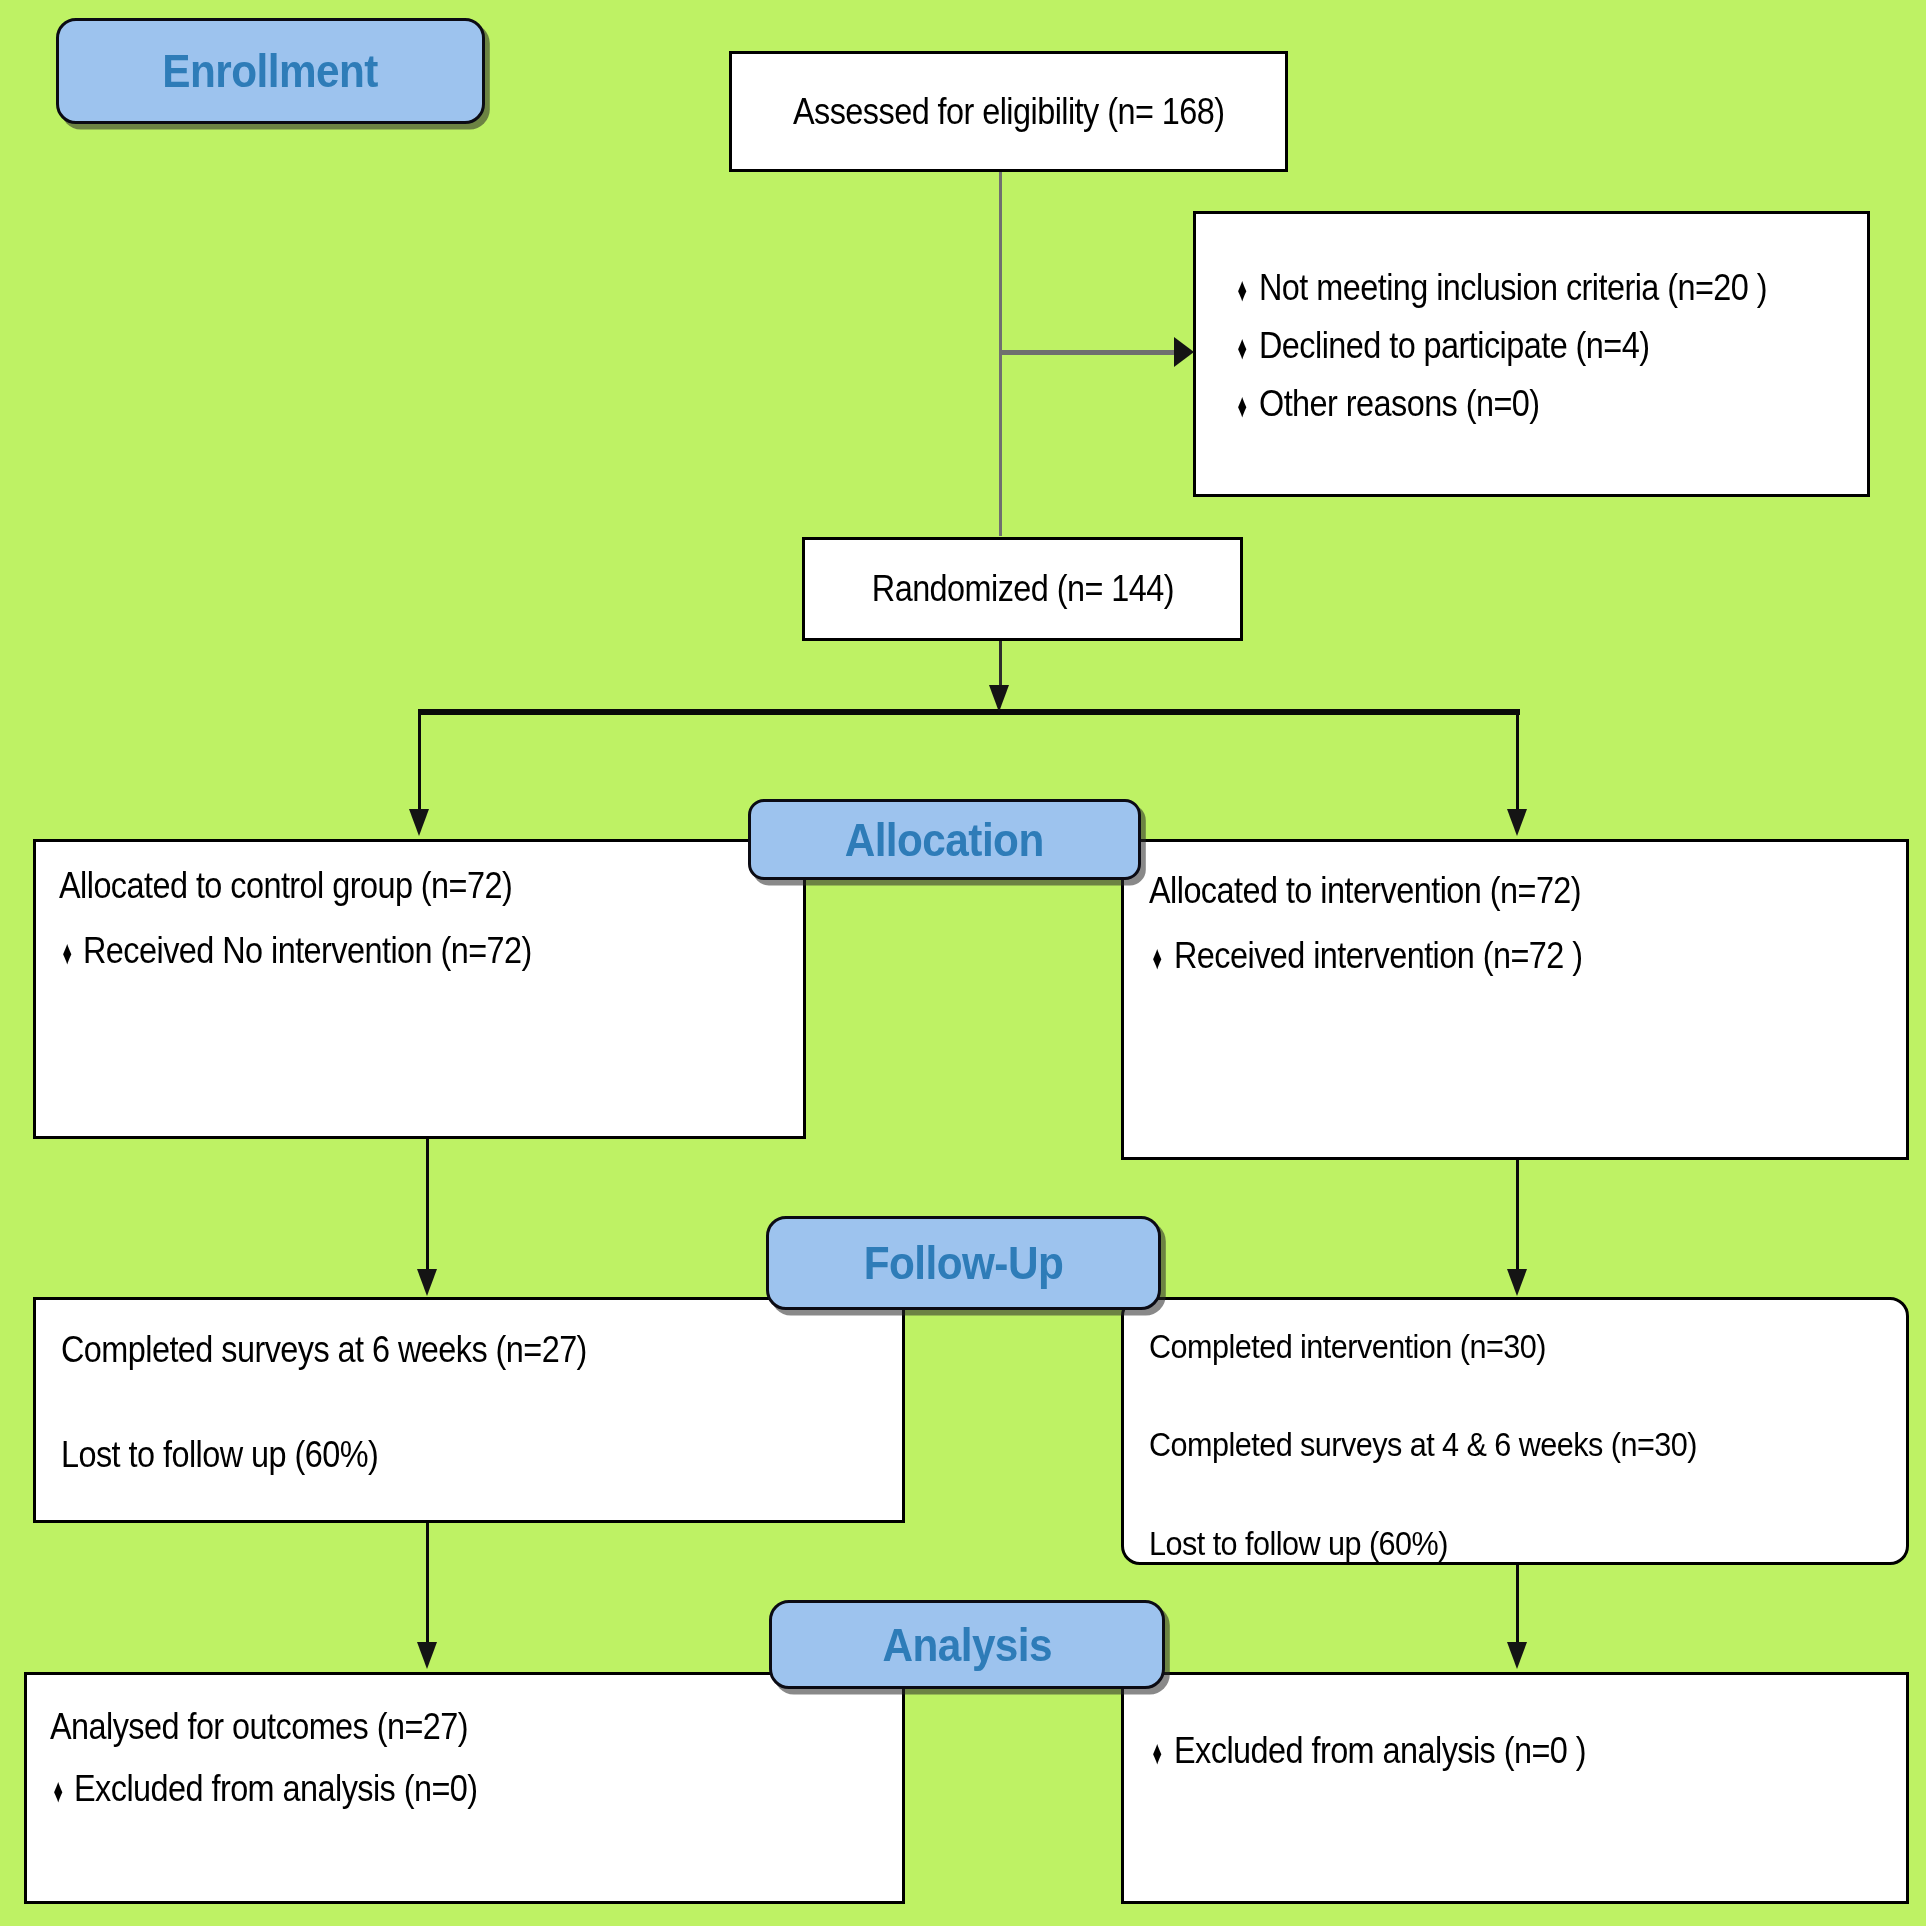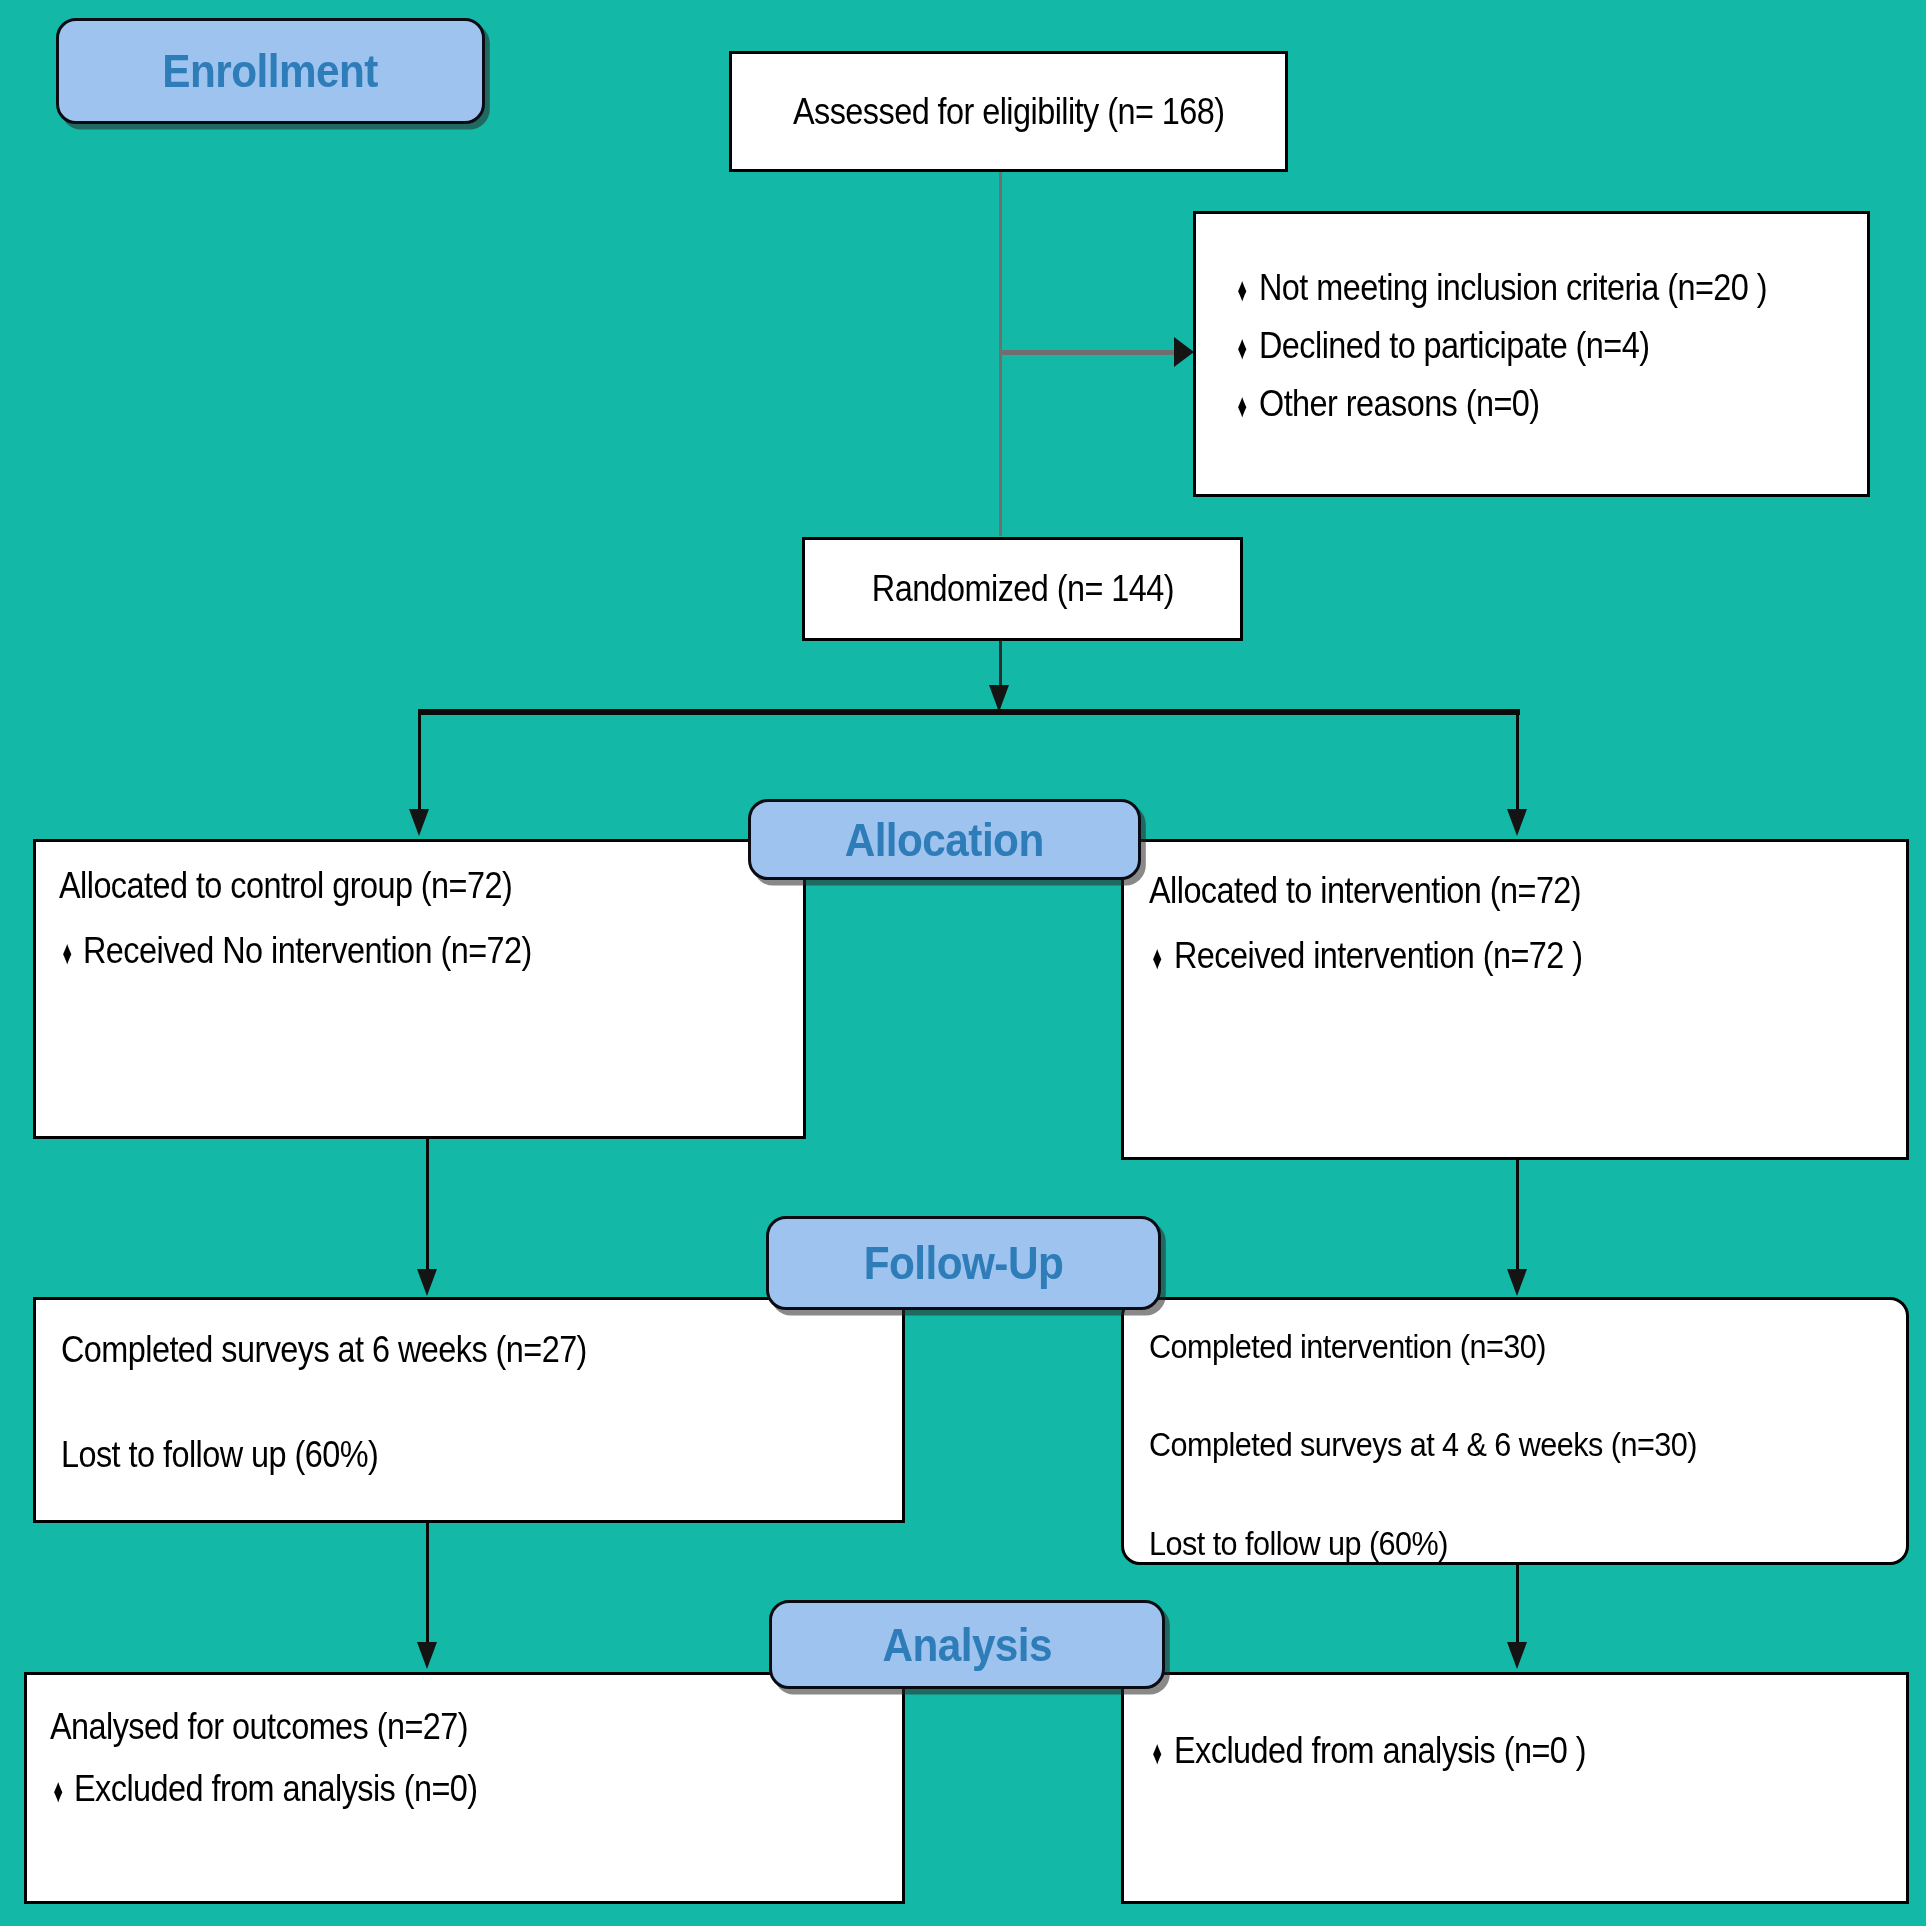--- a/index.html
+++ b/index.html
@@ -4,21 +4,21 @@
 <style>
   html, body {
     margin: 0; padding: 0;
     width: 1926px; height: 1926px;
     background: #ffffff;
     font-family: "Liberation Sans", "DejaVu Sans", sans-serif;
   }
   .canvas {
     position: relative;
     width: 1926px; height: 1926px;
-    background: #14b8a6;
+    background: #bef264;
     overflow: hidden;
   }
 
   
   .box {
     position: absolute;
     background: #ffffff;
     border: 3.6px solid #000000;
     box-sizing: border-box;
     color: #000000;
@@ -76,21 +76,21 @@
     border-top: 15.5px solid transparent;
     border-bottom: 15.5px solid transparent;
     border-left: 20px solid var(--arrow-dark, #141414);
   }
 
   
   #enrollment-label { left: 56px;  top: 18.4px;   width: 429px;  height: 106px; }
   #assessed-box     { left: 729px; top: 51px;  width: 559px;  height: 121px; }
   #excluded-box     { left: 1193px; top: 211px; width: 677px; height: 286px; padding: 35px 0 0 31px; }
   #randomized-box   { left: 802px; top: 537px; width: 441px;  height: 104px; }
-  #allocation-label { left: 748px; top: 799px; width: 393px; height: 81px; }
+  #allocation-label { left: 748px; top: 799px; width: 393px; height: 81px; border-radius: 16px; }
   #alloc-left-box   { left: 33px;   top: 839px; width: 773px; height: 300px; padding: 25px 0 0 22.6px; }
   #alloc-right-box  { left: 1121px; top: 839px; width: 788px; height: 321px; padding: 30px 0 0 25px; }
   #followup-label   { left: 766px; top: 1216px; width: 395px; height: 94px; }
   #fu-left-box      { left: 33px;   top: 1297px; width: 872px; height: 226px; padding: 31px 0 0 25px; }
   #fu-right-box     { left: 1121px; top: 1297px; width: 788px; height: 268px; padding: 28.6px 0 0 25px; font-size: 34px; border-radius: 19px; }
   #analysis-label   { left: 769px; top: 1600px; width: 396px; height: 89px; }
   #an-left-box      { left: 24px;   top: 1672px; width: 881px; height: 232px; padding: 33px 0 0 22.6px; }
   #an-right-box     { left: 1121px; top: 1672px; width: 788px; height: 232px; padding: 33px 0 0 25px; }
 
   #excluded-box .row.title   { margin-bottom: 27px; }

